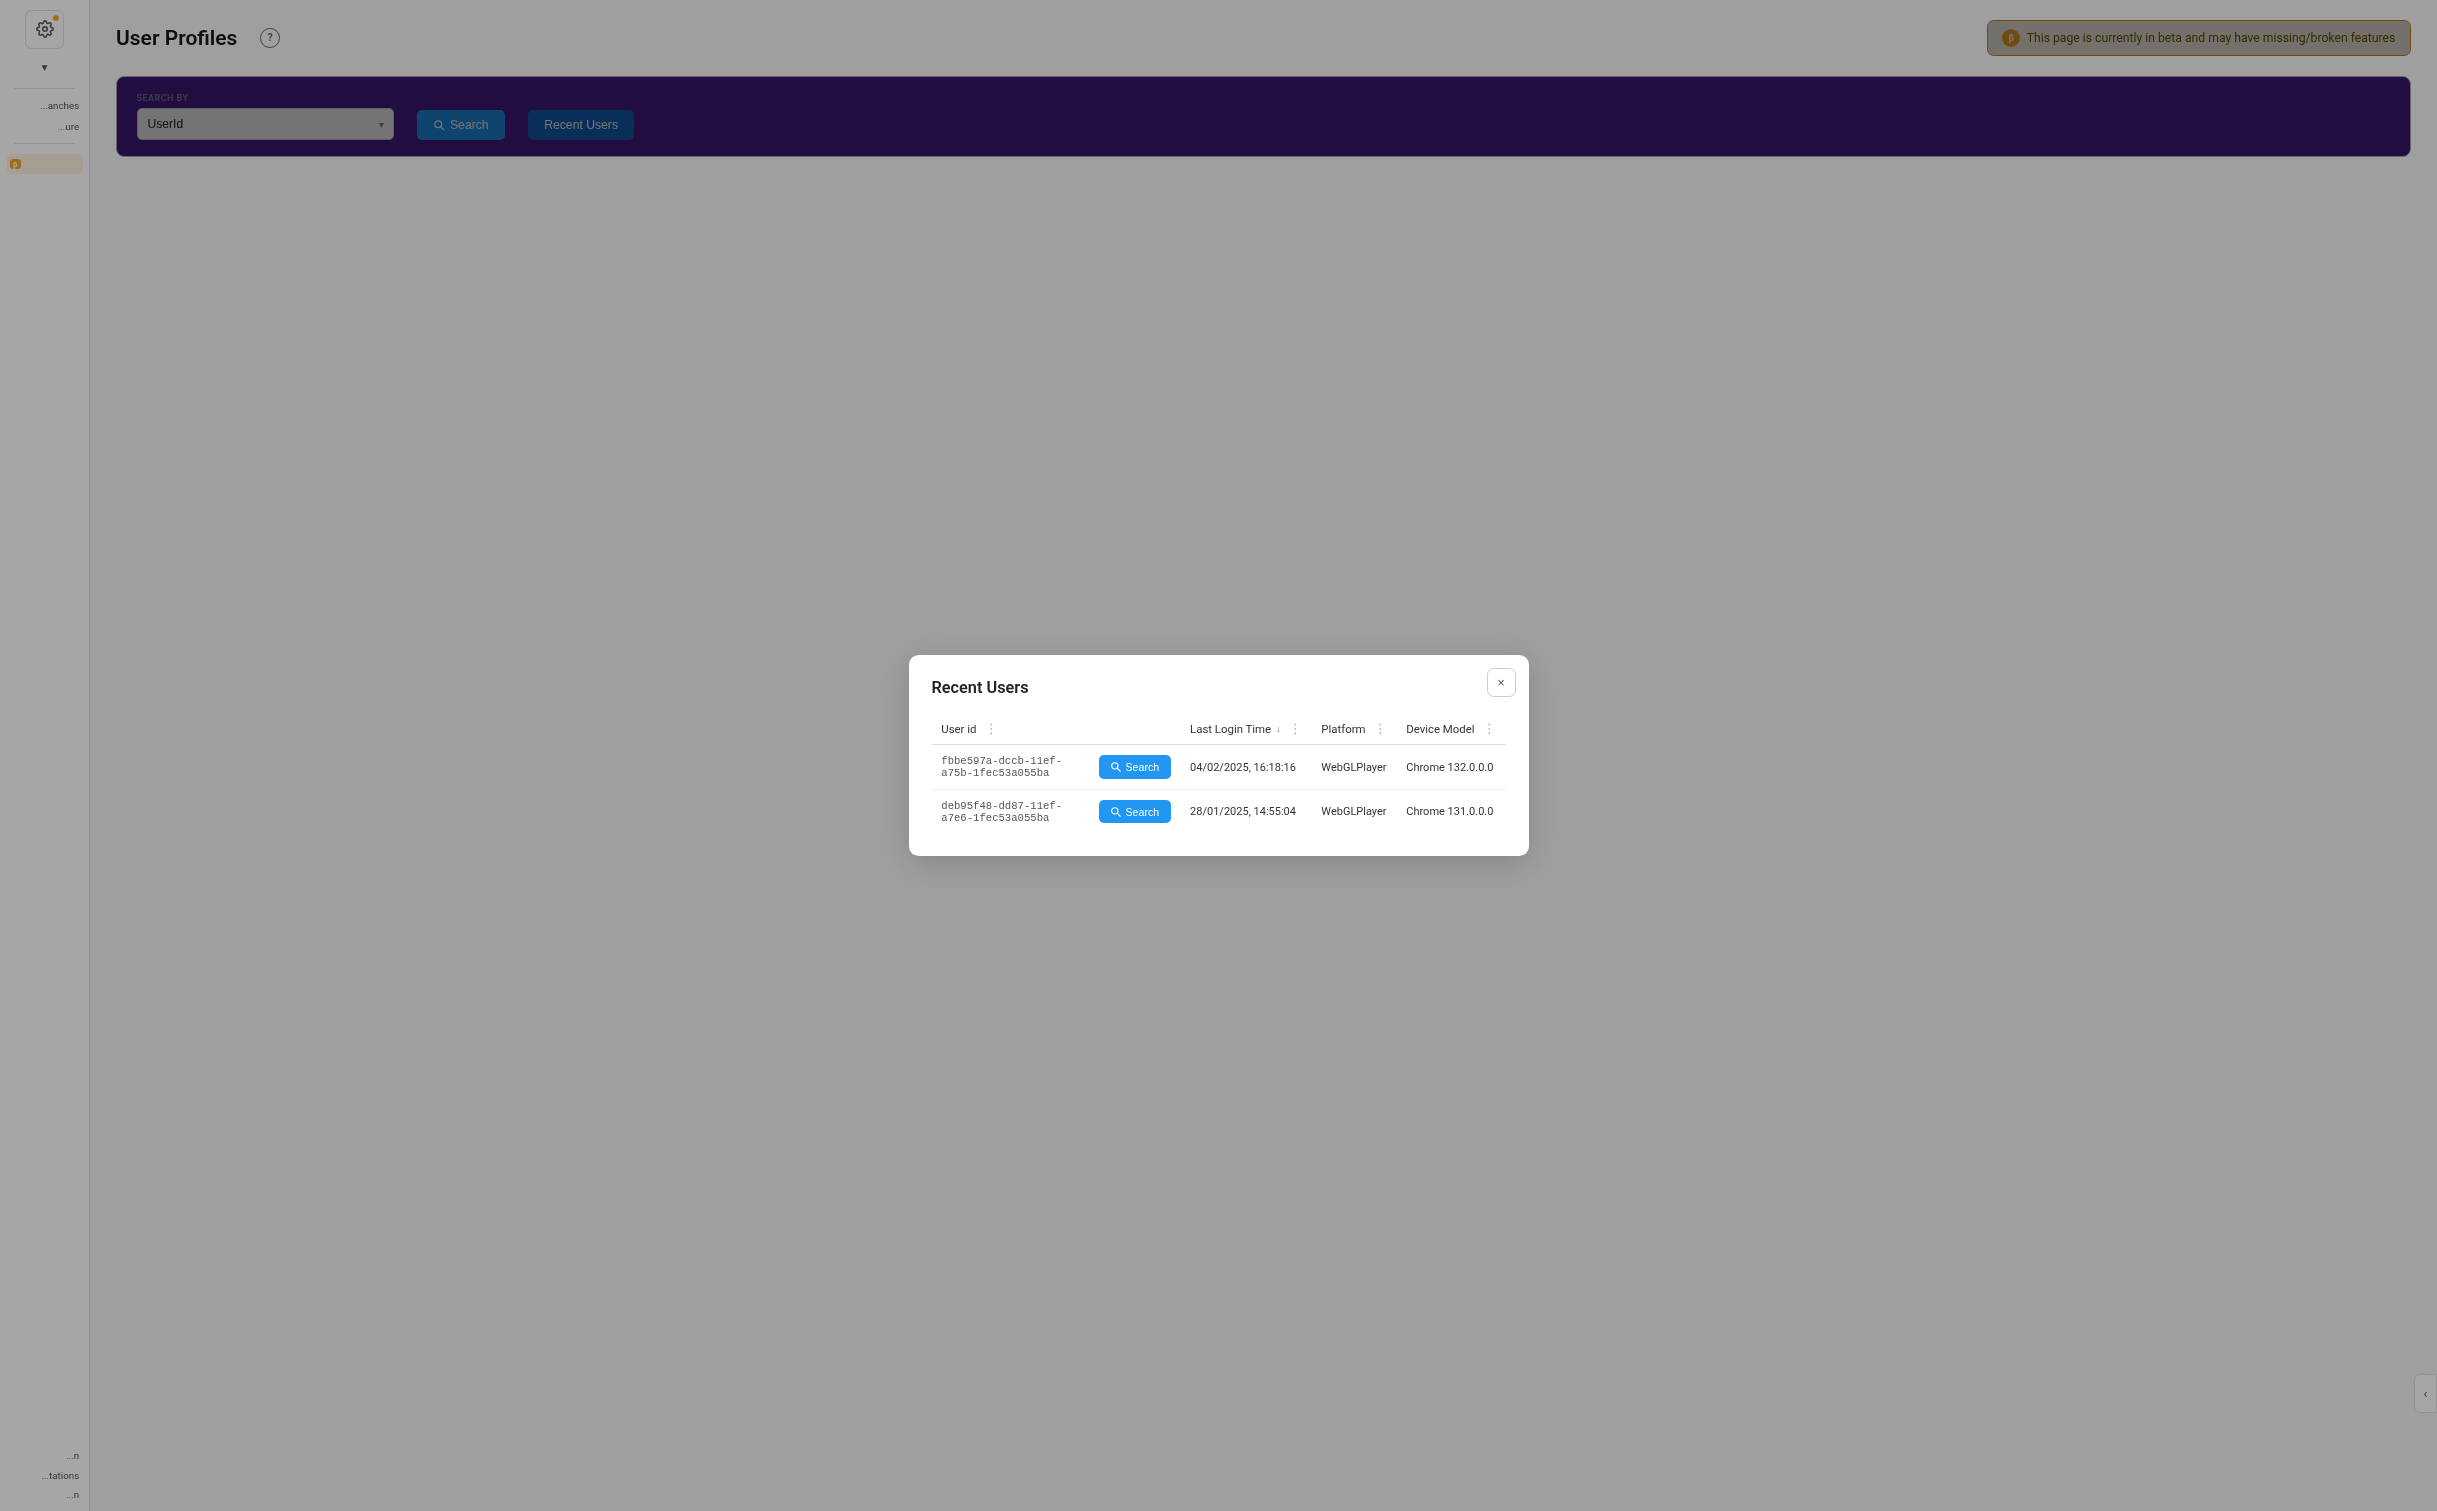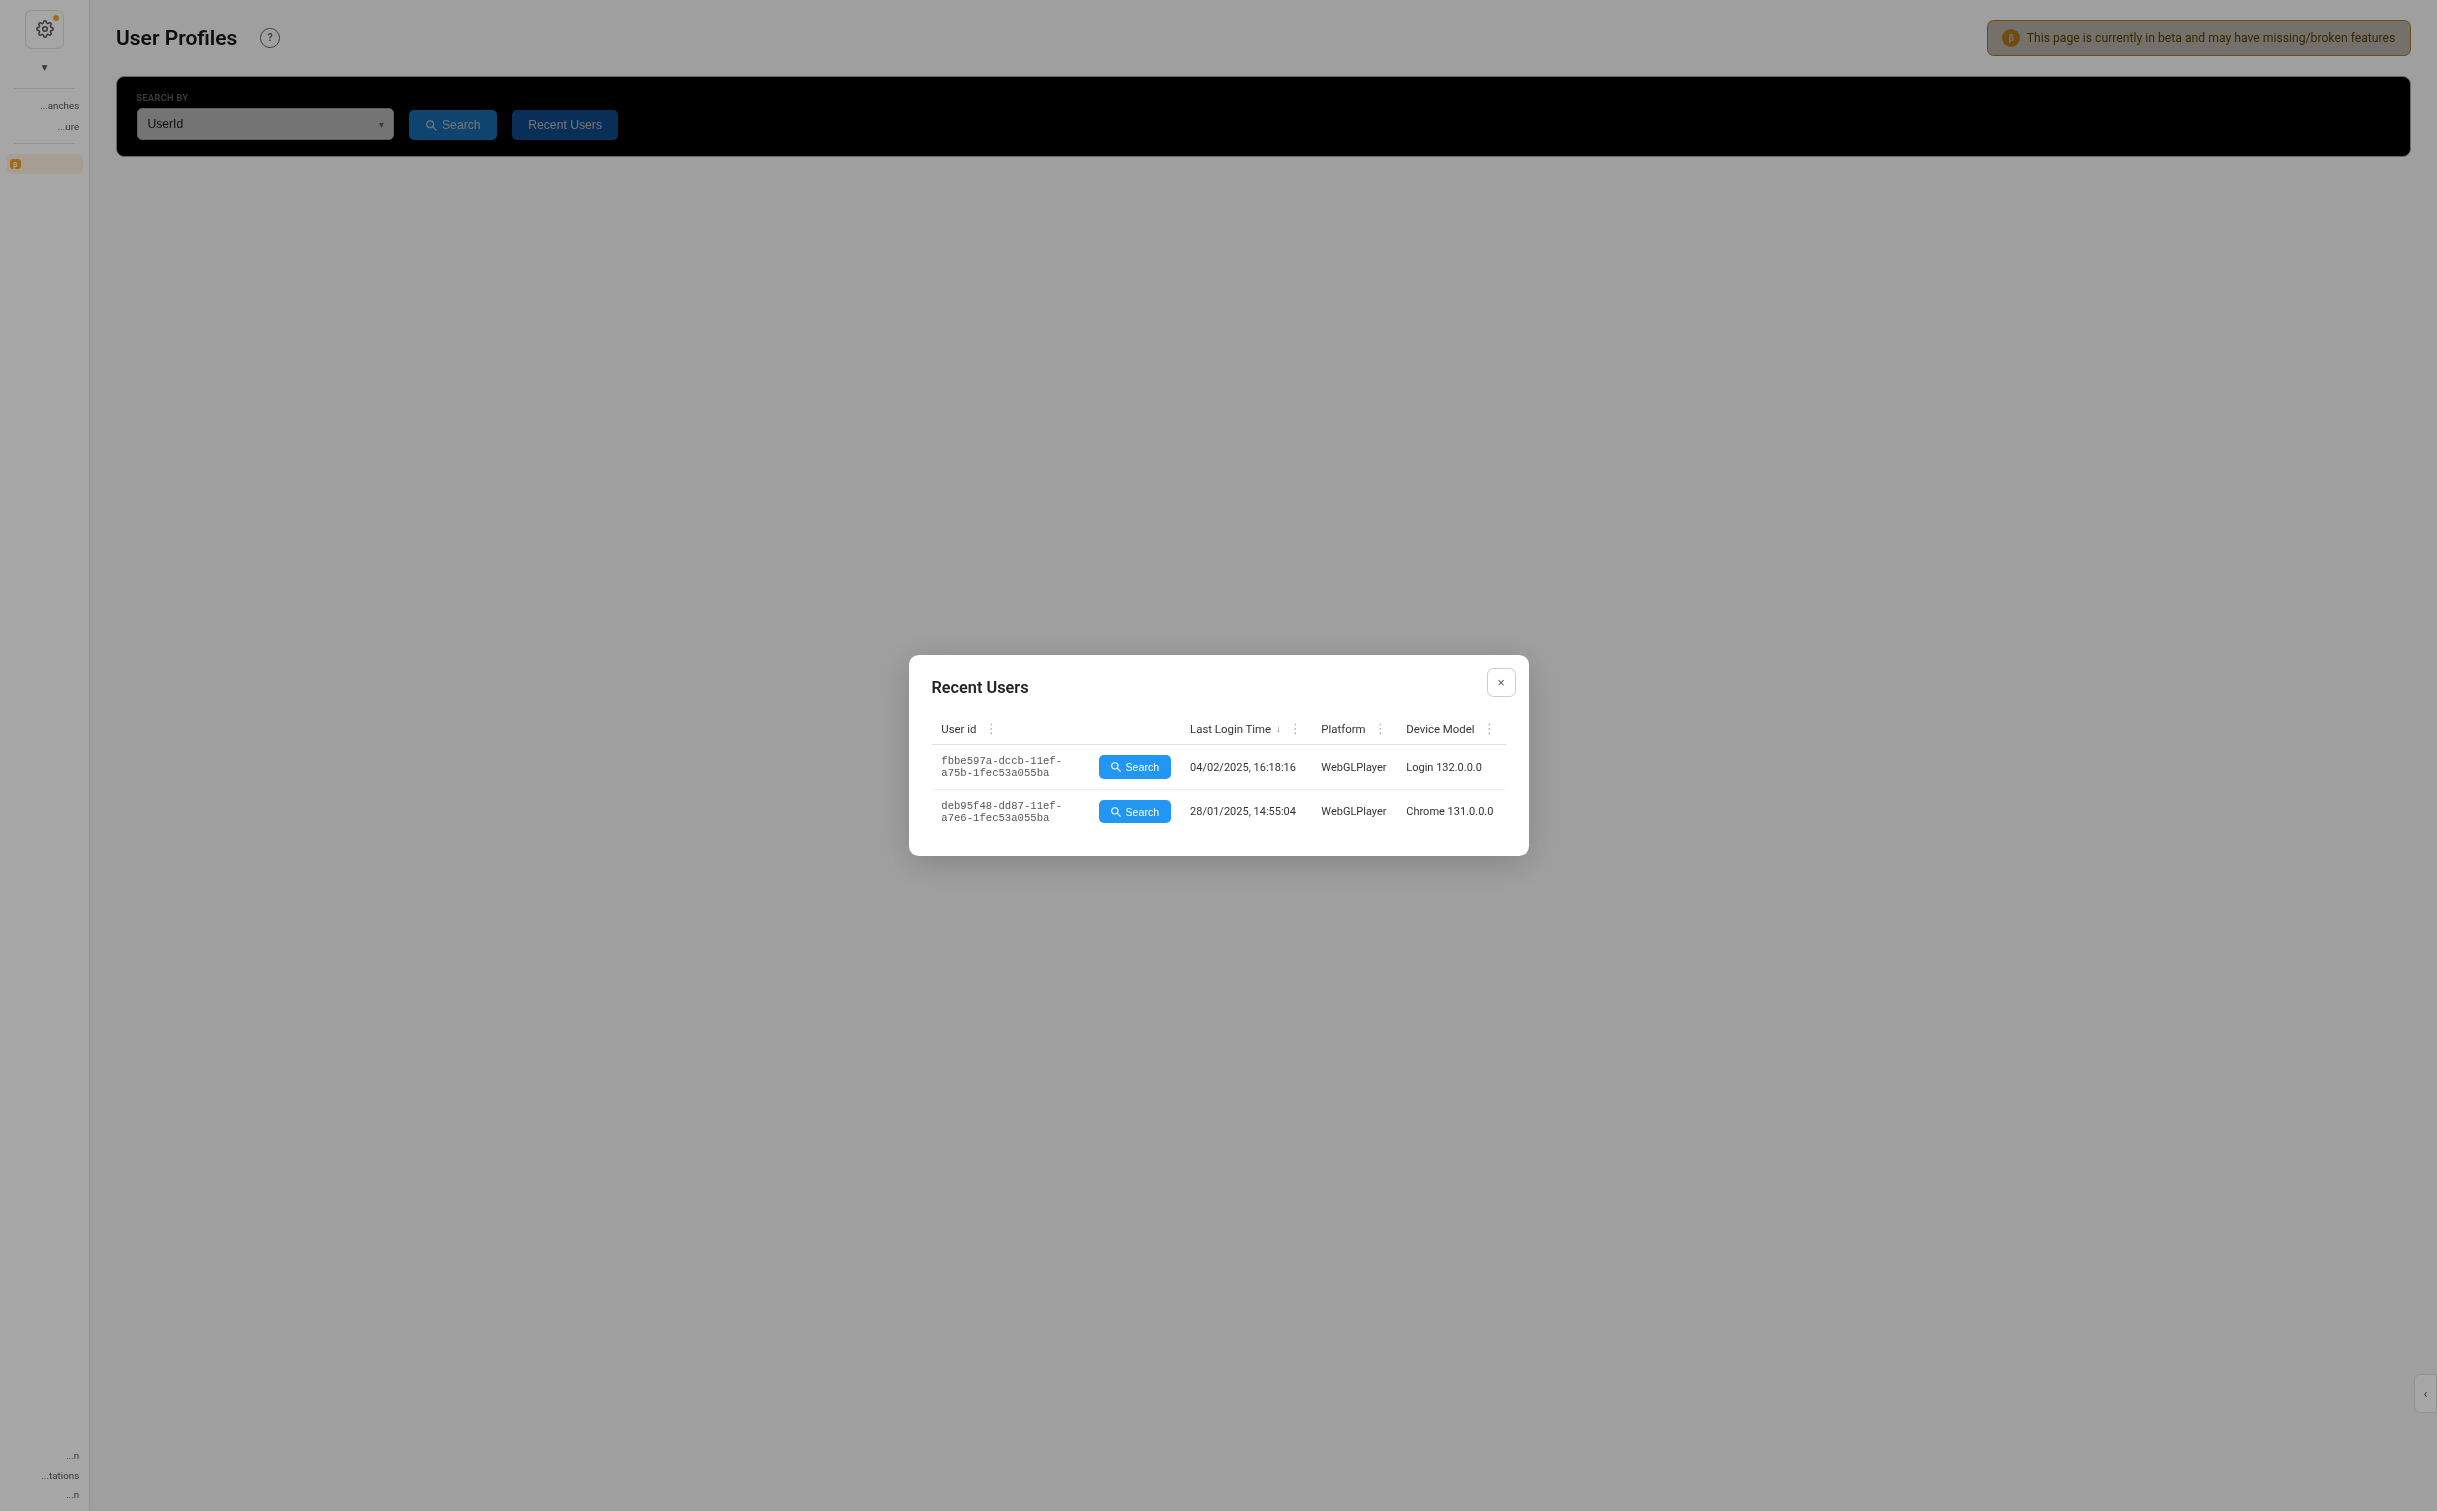--- a/index.html
+++ b/index.html
@@ -170,27 +170,27 @@
       align-items: center;
       justify-content: center;
       font-size: 9px;
       font-weight: 700;
       color: #fff;
       flex-shrink: 0;
     }
 
     
     .search-form {
-      background: #000000;
+      background: #4c1d95;
       border: 0.8px solid #e0e0e0;
       border-radius: 8.2px;
       padding: 16.3px 19.6px;
       display: flex;
       align-items: flex-end;
-      gap: 15px;
+      gap: 23px;
     }
 
     .form-group {
       display: flex;
       flex-direction: column;
       gap: 4.9px;
     }
 
     .form-label {
       font-size: 9px;
@@ -537,21 +537,21 @@
         <tr>
               <td style="display: flex; align-items: center; gap: 8.2px;">
                 <span class="td-userid">fbbe597a-dccb-11ef-a75b-1fec53a055ba</span>
                 <button class="btn-row-search"><svg class="search-icon-sm" viewBox="0 0 20 20" fill="none">
                     <circle cx="8.5" cy="8.5" r="5.5" stroke="white" stroke-width="2"></circle>
                     <line x1="12.5" y1="12.5" x2="18" y2="18" stroke="white" stroke-width="2" stroke-linecap="round"></line>
                   </svg>Search</button>
               </td>
               <td>04/02/2025, 16:18:16</td>
               <td>WebGLPlayer</td>
-              <td>Login 132.0.0.0</td>
+              <td>Chrome 132.0.0.0</td>
             </tr>
             <tr>
               <td style="display: flex; align-items: center; gap: 8.2px;">
                 <span class="td-userid">deb95f48-dd87-11ef-a7e6-1fec53a055ba</span>
                 <button class="btn-row-search"><svg class="search-icon-sm" viewBox="0 0 20 20" fill="none">
                     <circle cx="8.5" cy="8.5" r="5.5" stroke="white" stroke-width="2"></circle>
                     <line x1="12.5" y1="12.5" x2="18" y2="18" stroke="white" stroke-width="2" stroke-linecap="round"></line>
                   </svg>Search</button>
               </td>
               <td>28/01/2025, 14:55:04</td>

